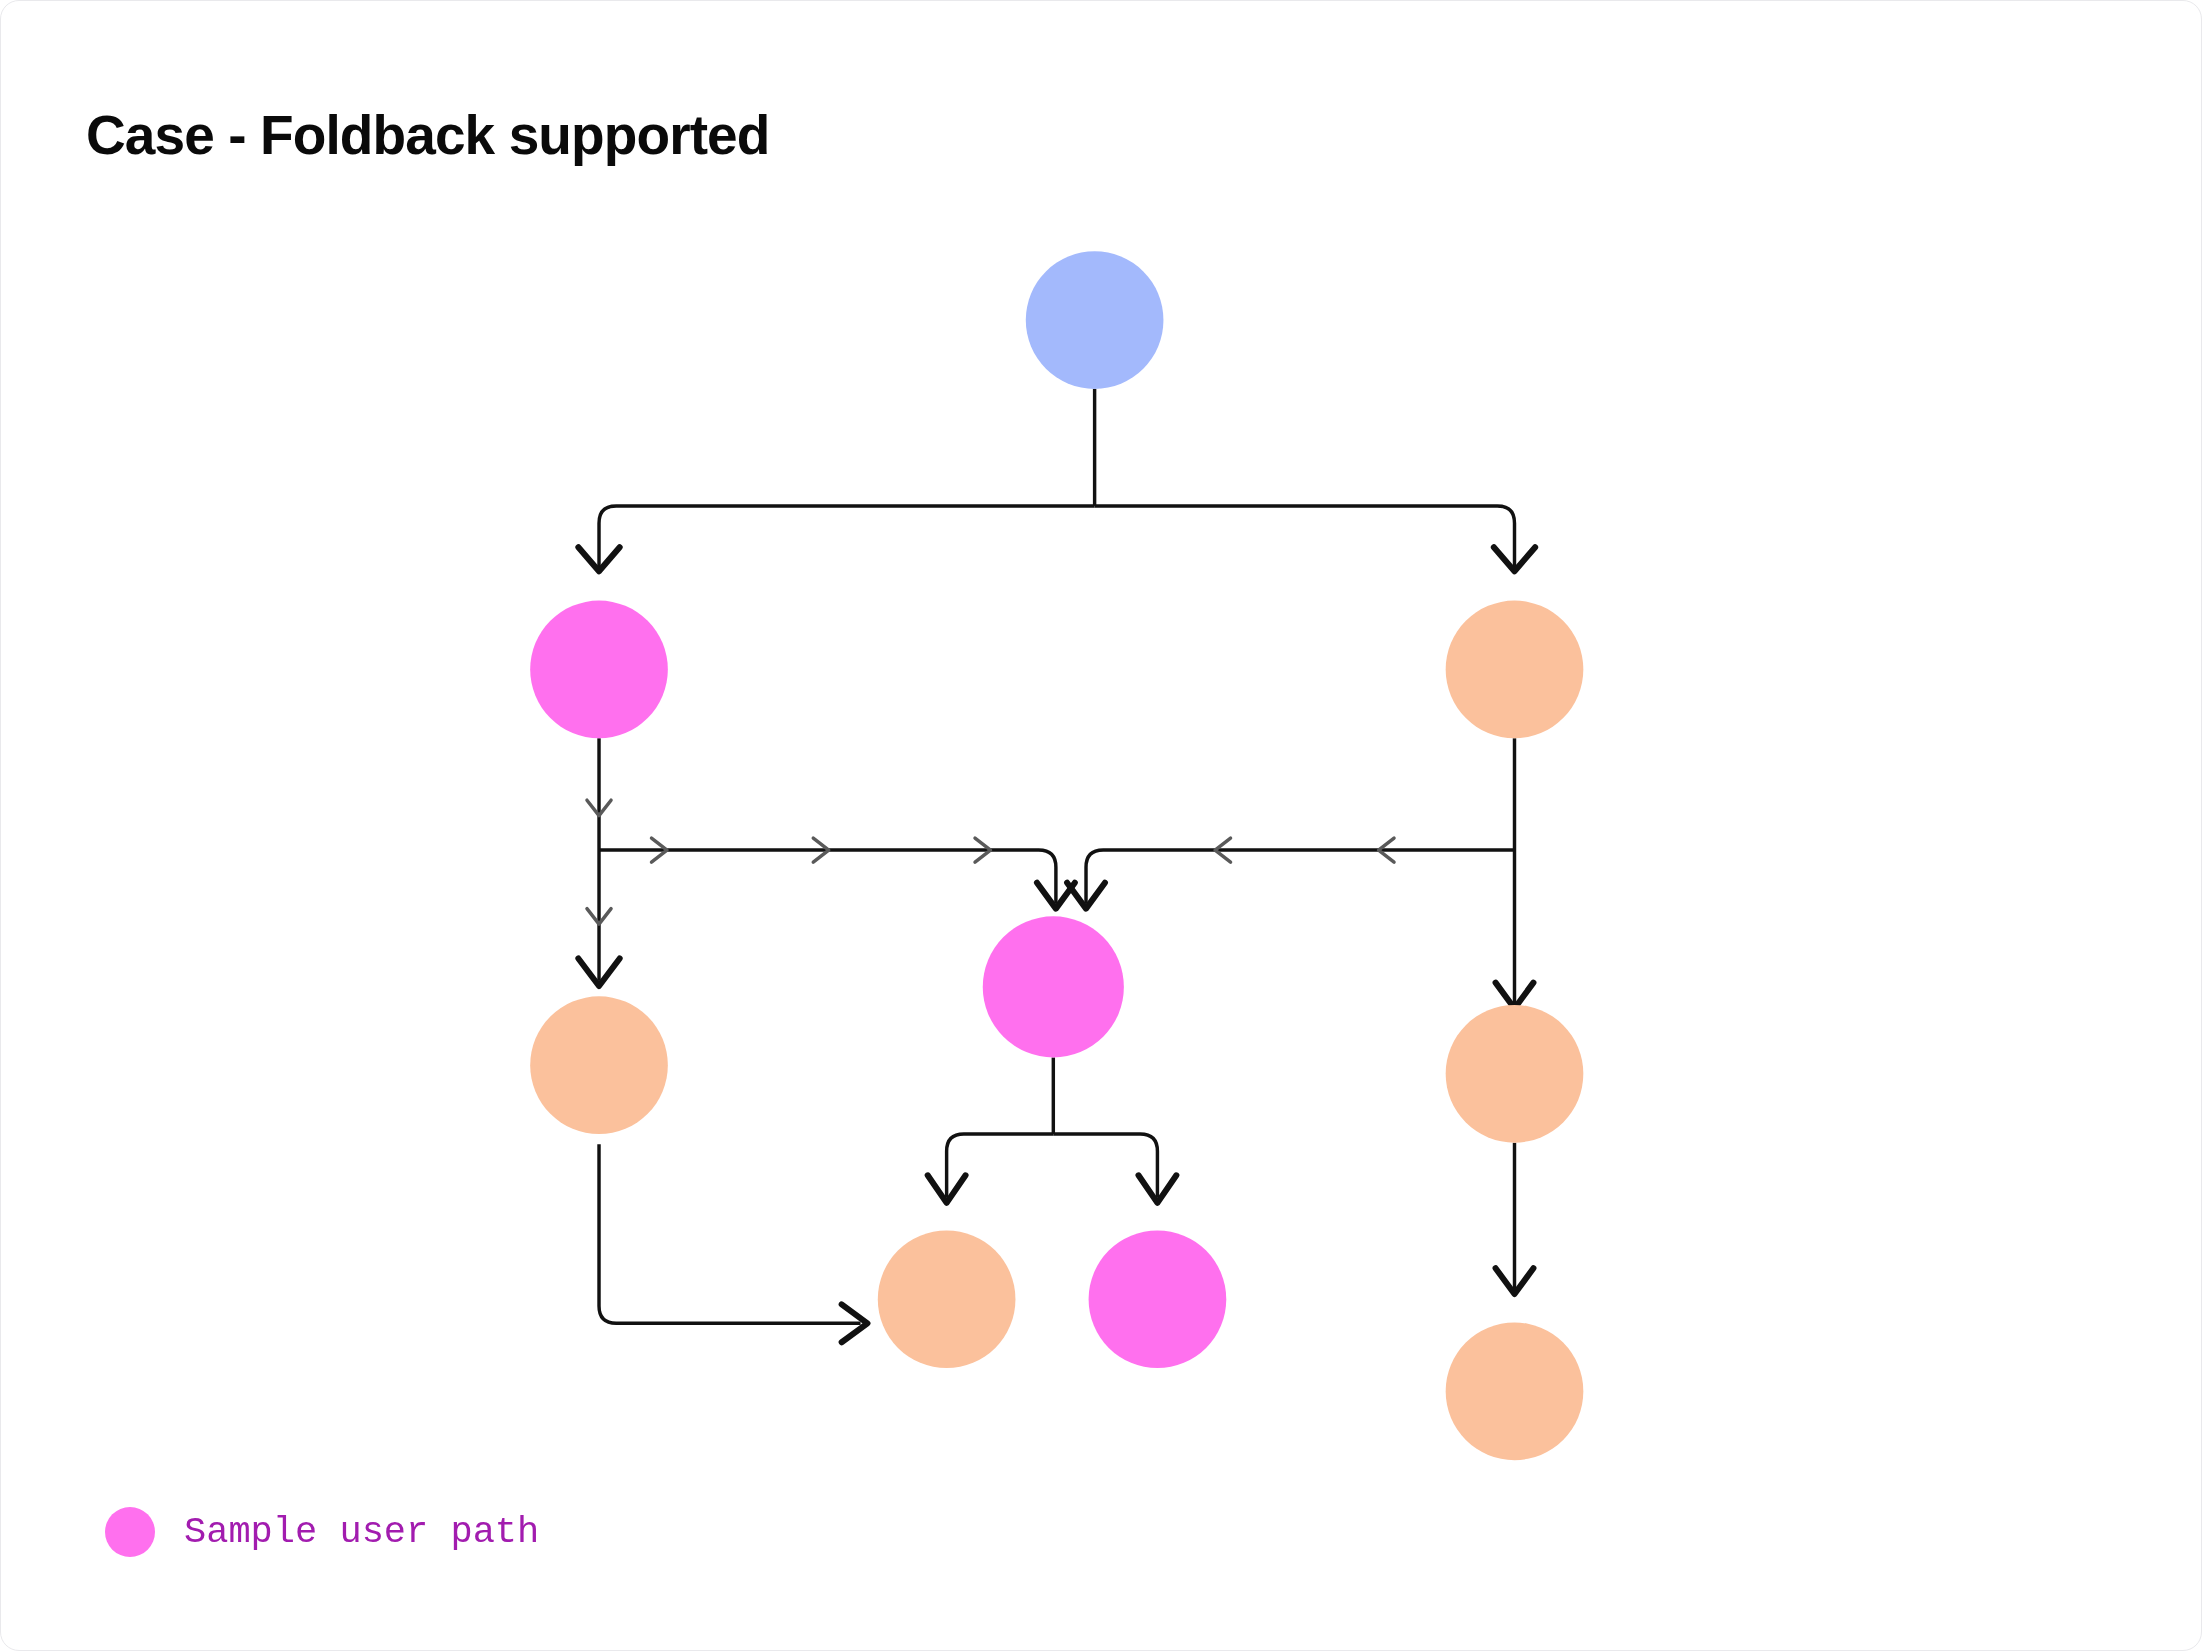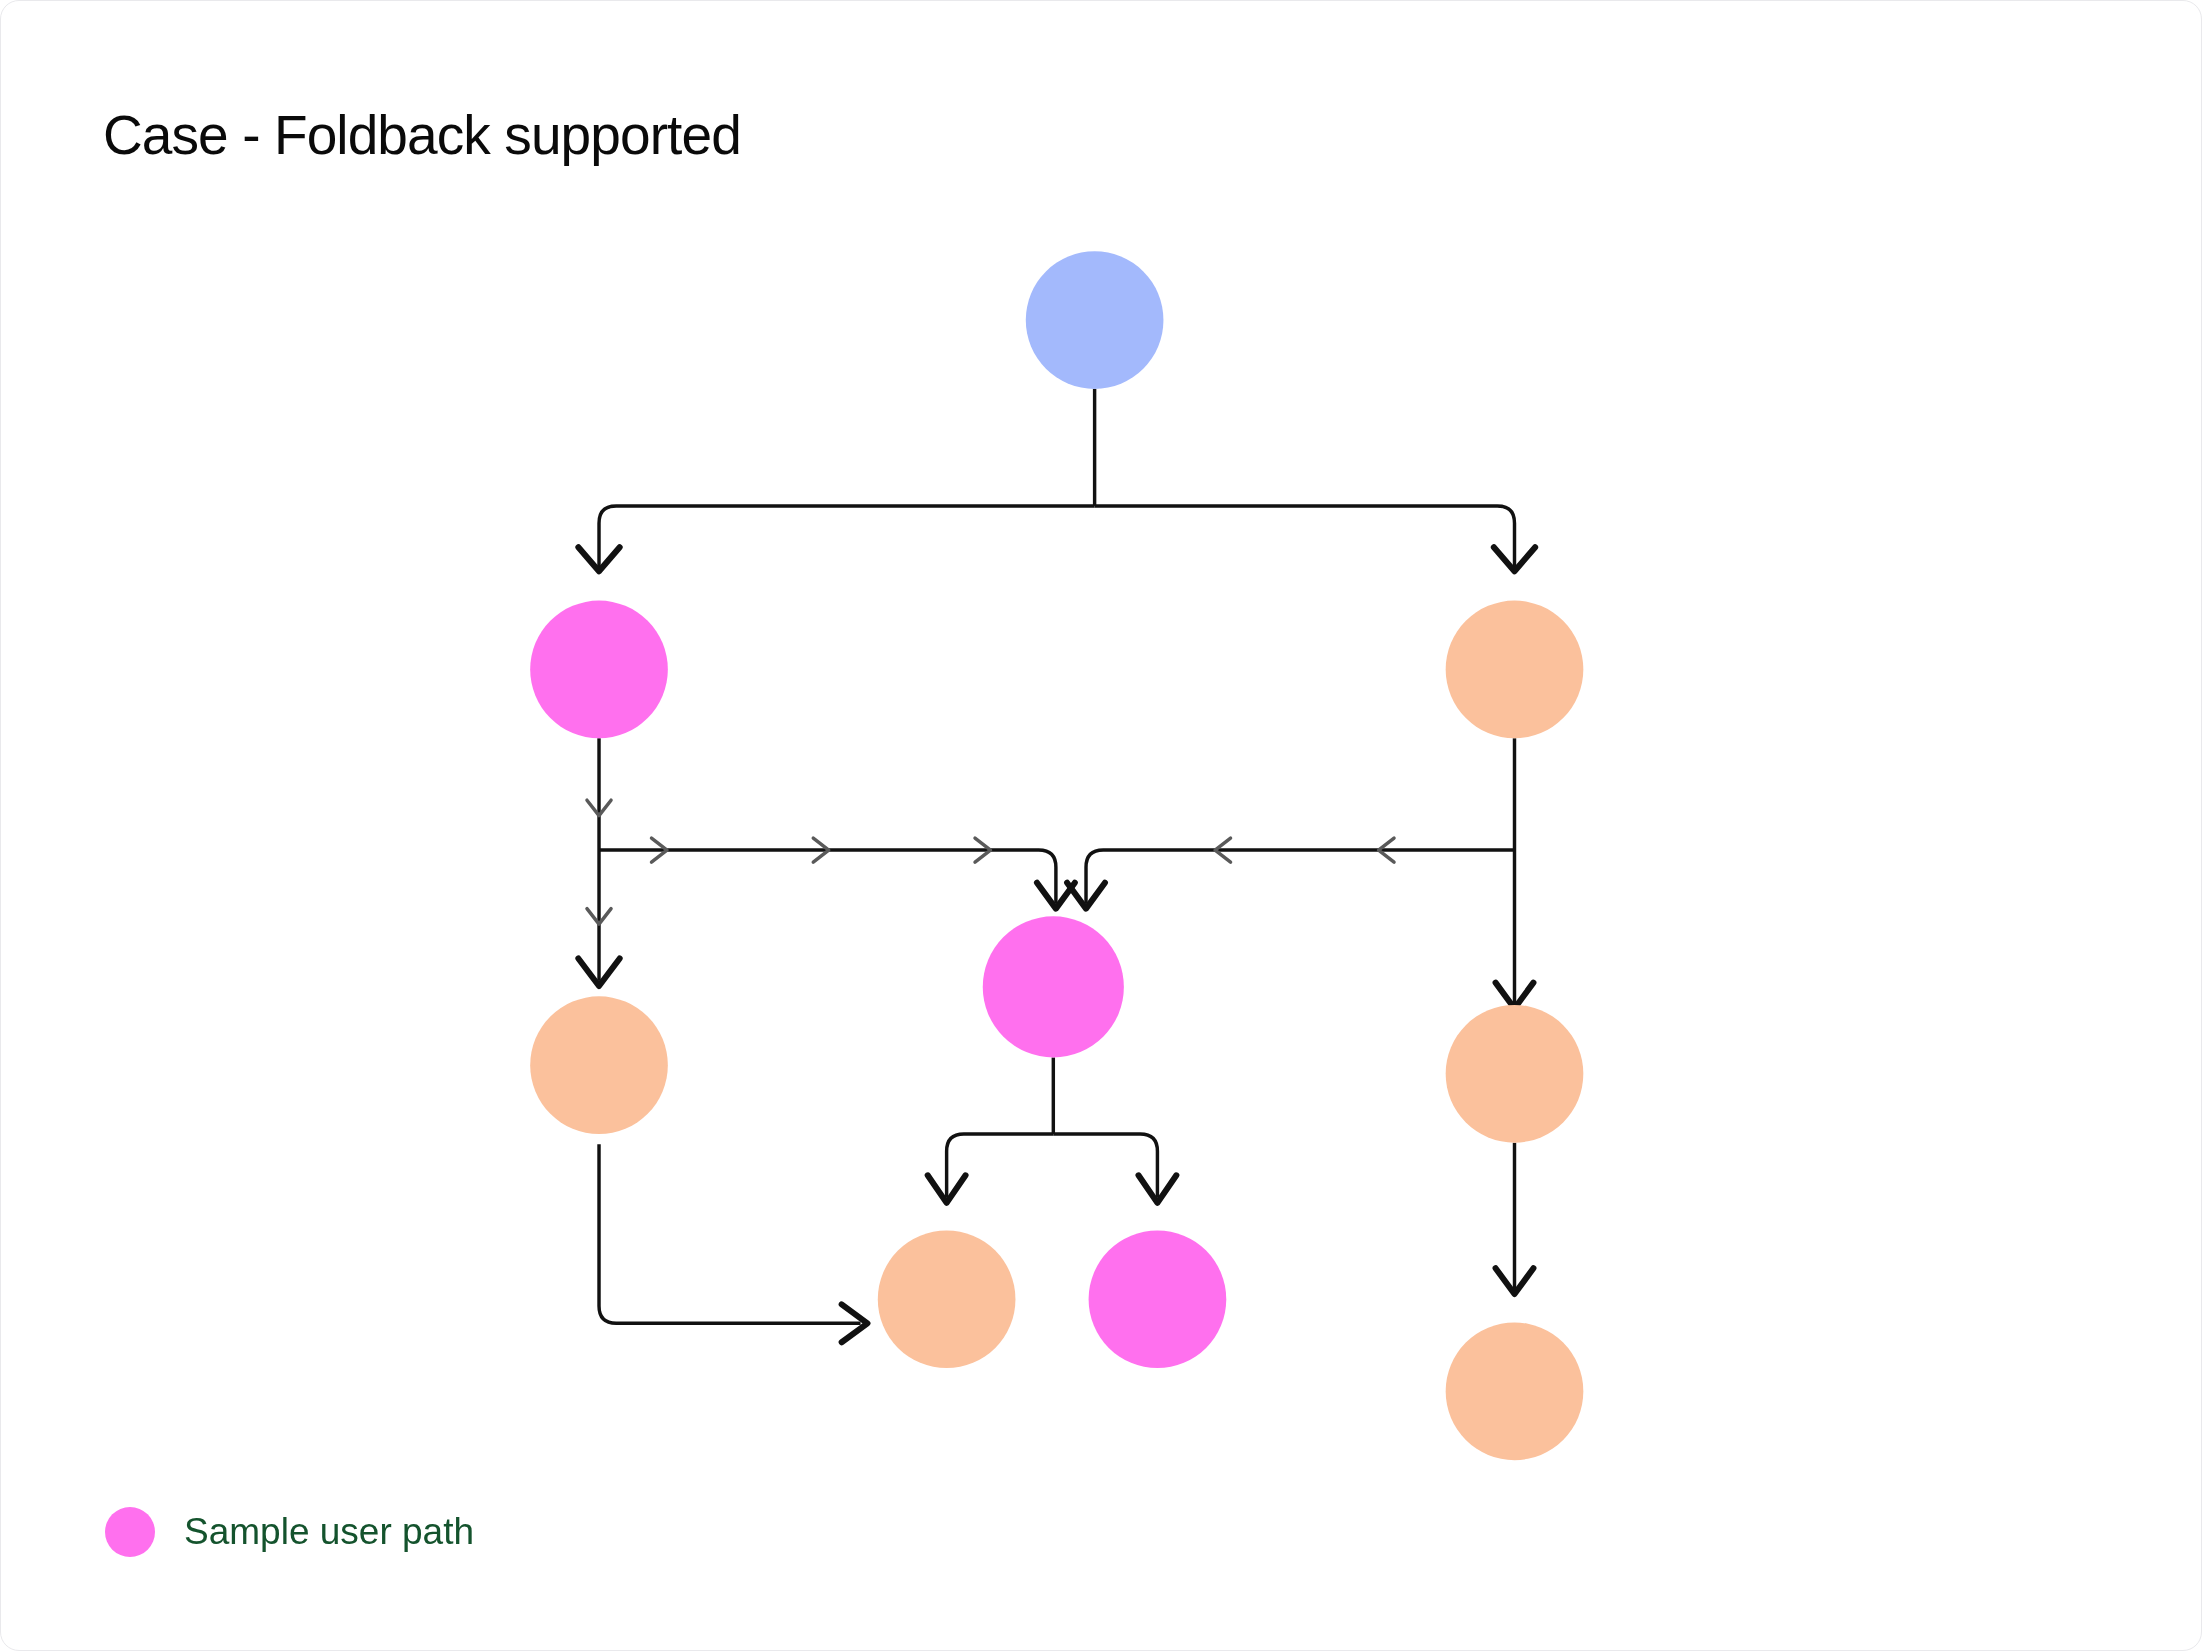--- a/index.html
+++ b/index.html
@@ -11,23 +11,23 @@
   }
   #frame{
     position:absolute;inset:0;
     background:#ffffff;
     border:1.7px solid #e9e9ec;
     border-radius:19px;
     box-sizing:border-box;
   }
   #title{
     position:absolute;
-    left:103px;top:103px;
+    left:86px;top:103px;
     font-size:55px;
-    font-weight:normal;
+    font-weight:bold;
     color:#0a0a0a;
     letter-spacing:-0.9px;
     white-space:nowrap;
   }
   #canvas{
     position:absolute;left:0;top:0;width:2203px;height:1652px;
   }
   #legend{
     position:absolute;
     left:105px;top:1507px;
@@ -106,15 +106,15 @@
     <circle cx="1224" cy="1147" r="82" fill="#ff70ee"></circle>
     <circle cx="1760" cy="1248" r="80" fill="#fbc19c"></circle>
     <circle cx="1100" cy="1510" r="80" fill="#fbc19c"></circle>
     <circle cx="1345" cy="1510" r="80" fill="#ff70ee"></circle>
     <circle cx="1760" cy="1617" r="80" fill="#fbc19c"></circle>
   </g>
 </svg>
 
 <div id="legend">
   <span class="swatch" style="background: rgb(255, 112, 238);"></span>
-  <span class="lbl" style="color: #14532d;">Sample user path</span>
+  <span class="lbl" style="color: #a21caf; font-family: Liberation Mono, monospace;">Sample user path</span>
 </div>
 
 
 </body></html>

